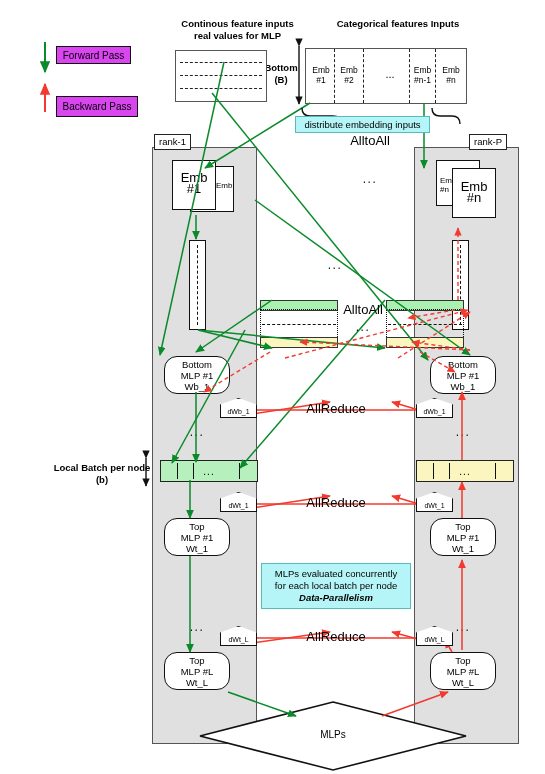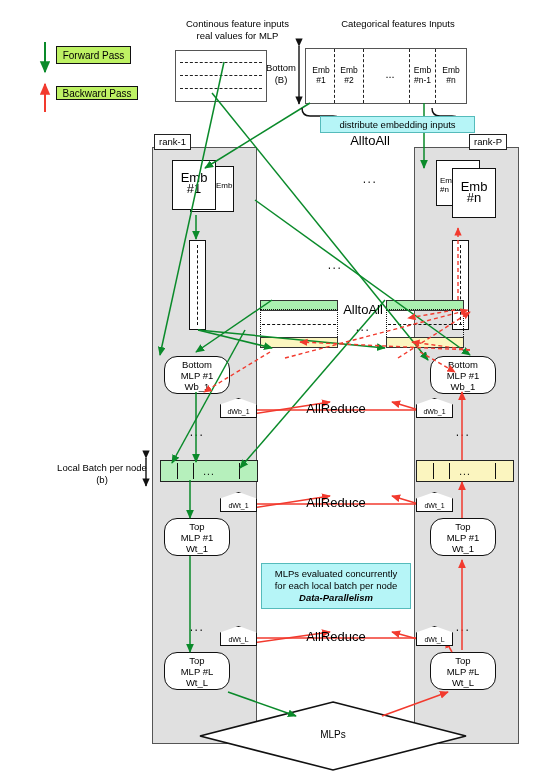--- a/index.html
+++ b/index.html
@@ -3,25 +3,25 @@
 <meta charset="utf-8">
 <style>
   html,body{margin:0;padding:0;background:#fff;}
   body{width:545px;height:774px;position:relative;overflow:hidden;
        font-family:"Liberation Sans",sans-serif;color:#000;}
   #stage{position:absolute;left:0;top:0;width:545px;height:774px;}
   .abs{position:absolute;box-sizing:border-box;}
   svg.layer{position:absolute;left:0;top:0;width:545px;height:774px;overflow:visible;}
   #edges{z-index:5;pointer-events:none;}
 
-  .cap{font-size:9.5px;line-height:12px;text-align:center;}
+  .cap{font-size:9.5px;line-height:12px;text-align:center;font-weight:bold;}
   .tiny{font-size:8px;}
 
   
-  .legbox{border:1.4px solid #111;background:#bef264;font-size:10px;
+  .legbox{border:1.4px solid #111;background:#d946ef;font-size:10px;
           display:flex;align-items:center;justify-content:center;padding:0 5px;}
 
   
   .matbox{border:1.6px solid #555;background:#fff;}
   .hline{position:absolute;left:4px;right:4px;border-top:1.7px dashed #222;}
   .vline{position:absolute;top:0;bottom:0;border-left:1.6px dashed #222;}
   .embcell{position:absolute;font-size:8.5px;line-height:10px;text-align:center;}
 
   
   .rankcol{background:#e0e0e0;border:1.6px solid #555;}
@@ -179,21 +179,21 @@
   </div>
 
   <svg class="abs" style="left:38px;top:80px;width:14px;height:40px;z-index:6">
     <defs>
         <marker id="lr" markerWidth="8" markerHeight="8" refX="5.4" refY="2.6" orient="auto">
       <path d="M0,0 L6,2.6 L0,5.2 z" fill="#f23a2e"></path>
         </marker>
       </defs>
     <path d="M7,32 L7,4" stroke="#f23a2e" stroke-width="2" marker-end="url(#lr)"></path>
   </svg>
-  <div class="abs legbox" style="left:56px;top:86px;width:82px;height:14px;z-index:6">
+  <div class="abs legbox" style="left:56px;top:96px;width:82px;height:21px;z-index:6">
     <span>Backward Pass</span>
   </div>
 
   <div class="abs cap" style="left:165px;top:18px;width:145px;">
     <div>Continous feature inputs</div>
     <div>real values for MLP</div>
   </div>
   <div class="abs cap" style="left:308px;top:18px;width:180px;">
     <div>Categorical features Inputs</div>
   </div>
@@ -226,21 +226,21 @@
     <div class="embcell" style="left:103px;top:16px;width:27px">
       <div>Emb</div>
       <div>#n-1</div>
     </div>
     <div class="embcell" style="left:131px;top:16px;width:28px">
       <div>Emb</div>
       <div>#n</div>
     </div>
   </div>
 
-  <div class="abs cyan" style="left:320px;top:116px;width:155px;height:17px;z-index:6">
+  <div class="abs cyan" style="left:295px;top:116px;width:135px;height:17px;z-index:6">
     <span>distribute embedding inputs</span>
   </div>
 
   <div class="abs rankcol" style="left:152px;top:147px;width:105px;height:597px;z-index:1"></div>
   <div class="abs ranktag" style="left:154px;top:134px;z-index:3">rank-1</div>
 
   <div class="abs rankcol" style="left:414px;top:147px;width:105px;height:597px;z-index:1"></div>
   <div class="abs ranktag" style="left:469px;top:134px;z-index:3">rank-P</div>
 
   <div class="abs lbl" style="left:340px;top:135px;width:60px;z-index:3">AlltoAll</div>

